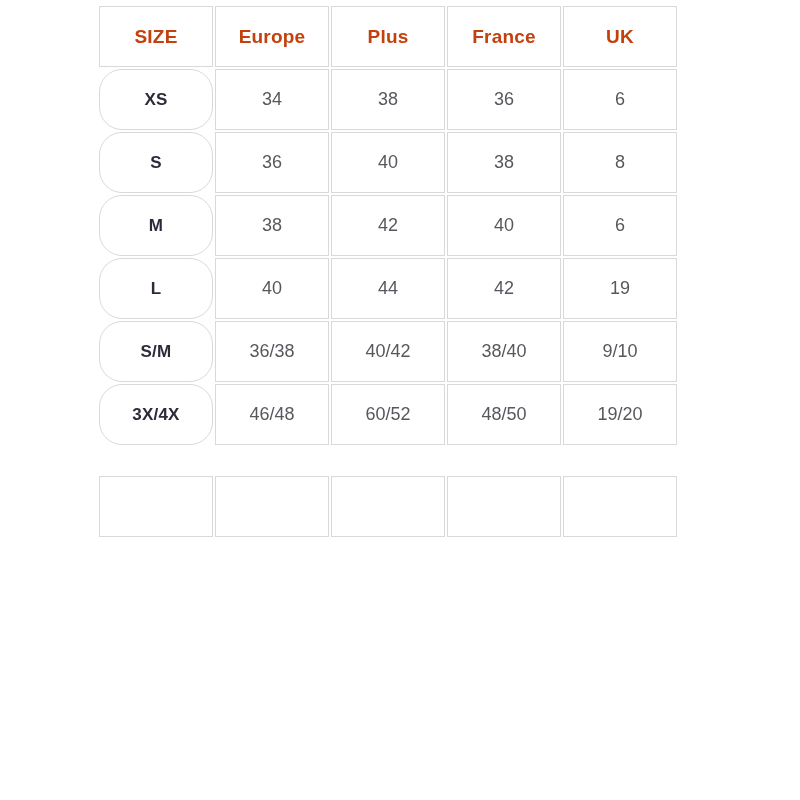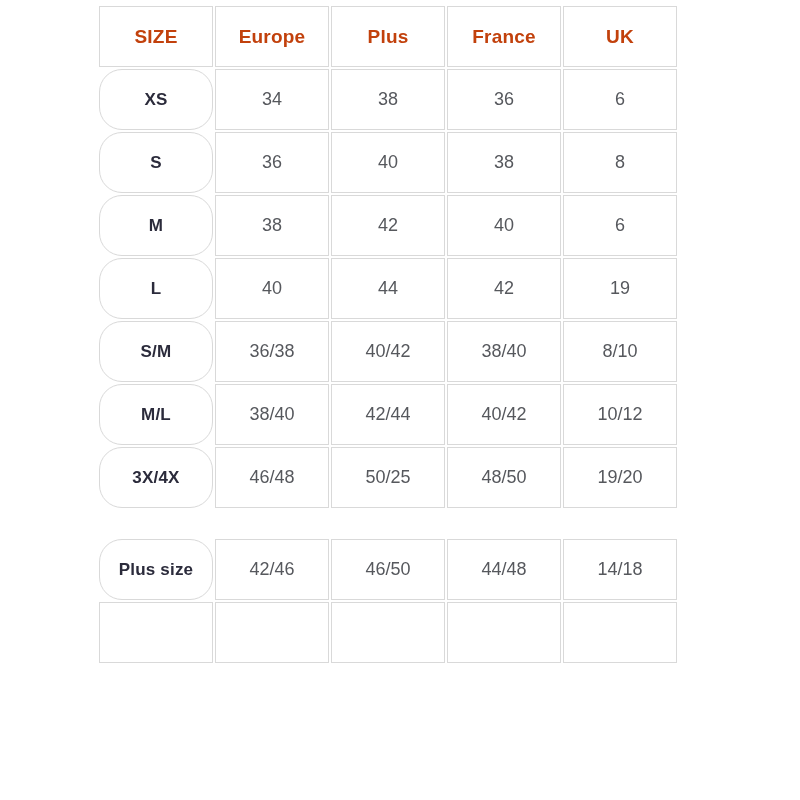--- a/index.html
+++ b/index.html
@@ -96,48 +96,34 @@
         <td class="value-cell">40</td>
         <td class="value-cell">44</td>
         <td class="value-cell">42</td>
         <td class="value-cell">19</td>
       </tr>
       <tr>
         <td class="label-cell">S/M</td>
         <td class="value-cell">36/38</td>
         <td class="value-cell">40/42</td>
         <td class="value-cell">38/40</td>
-        <td class="value-cell">8/10</td>
-      </tr>
-      <tr>
-        <td class="label-cell">M/L</td>
-        <td class="value-cell">38/40</td>
-        <td class="value-cell">42/44</td>
-        <td class="value-cell">40/42</td>
-        <td class="value-cell">10/12</td>
+        <td class="value-cell">9/10</td>
       </tr>
       <tr>
         <td class="label-cell">3X/4X</td>
         <td class="value-cell">46/48</td>
-        <td class="value-cell">50/25</td>
+        <td class="value-cell">60/52</td>
         <td class="value-cell">48/50</td>
         <td class="value-cell">19/20</td>
       </tr>
     </tbody>
 </table>
 
 <table class="size-chart secondary">
   <tbody id="secondary-table-body">
-      <tr>
-        <td class="label-cell">Plus size</td>
-        <td class="value-cell">42/46</td>
-        <td class="value-cell">46/50</td>
-        <td class="value-cell">44/48</td>
-        <td class="value-cell">14/18</td>
-      </tr>
     </tbody>
   <tbody>
     <tr>
       <td class="cutoff-cell"></td>
       <td class="cutoff-cell"></td>
       <td class="cutoff-cell"></td>
       <td class="cutoff-cell"></td>
       <td class="cutoff-cell"></td>
     </tr>
   </tbody>

